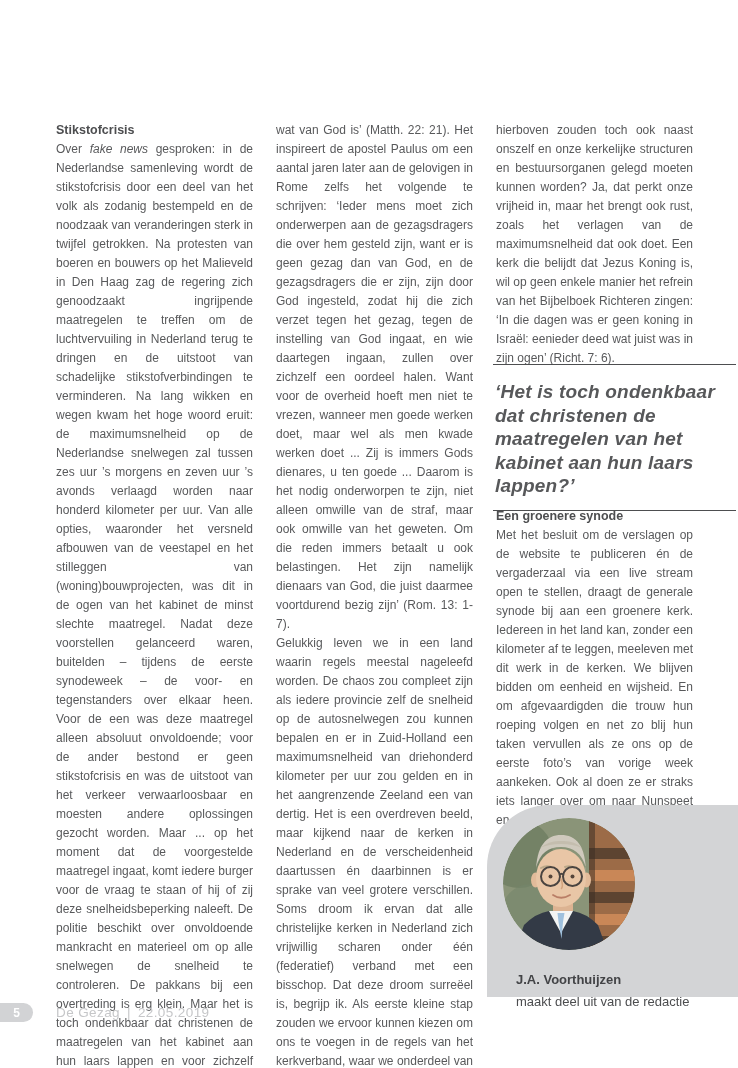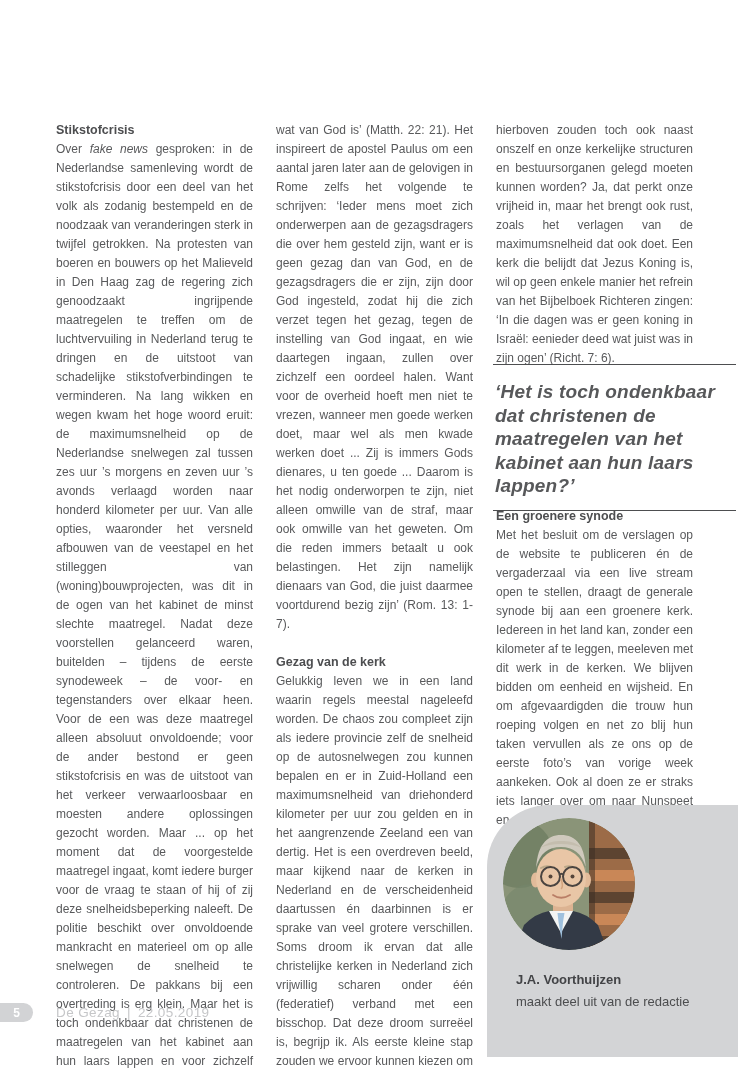--- a/index.html
+++ b/index.html
@@ -44,21 +44,21 @@
   }
   .quote-text{
     margin:0;
     font-size:19px;line-height:23.5px;
     font-weight:bold;font-style:italic;
     letter-spacing:0.2px;
     color:var(--quote-text);
   }
   .col-synode{top:492px;margin-top:15px;}
   .author-card{
-    position:absolute;left:487px;top:805px;width:251px;height:252px;
+    position:absolute;left:487px;top:805px;width:251px;height:192px;
     background:var(--card-bg);
     border-top-left-radius:62px;
   }
   .portrait{
     position:absolute;left:16px;top:13px;width:132px;height:132px;
     border-radius:50%;display:block;
   }
   .author-name{
     position:absolute;left:29px;top:167px;
     font-size:13px;font-weight:bold;color:#424346;
@@ -88,21 +88,20 @@
 <div class="page">
 
   <section class="col col-1">
     <h3 class="sec-heading">Stikstofcrisis</h3>
     <p><span>Over </span><em>fake news</em><span> gesproken: in de Nederlandse samenleving wordt de stikstofcrisis door een deel van het volk als zodanig bestempeld en de noodzaak van veranderingen sterk in twijfel getrokken. Na protesten van boeren en bouwers op het Malieveld in Den Haag zag de regering zich genoodzaakt ingrijpende maatregelen te treffen om de luchtvervuiling in Nederland terug te dringen en de uitstoot van schadelijke stikstofverbindingen te verminderen. Na lang wikken en wegen kwam het hoge woord eruit: de maximumsnelheid op de Nederlandse snelwegen zal tussen zes uur ’s morgens en zeven uur ’s avonds verlaagd worden naar honderd kilometer per uur. Van alle opties, waaronder het versneld afbouwen van de veestapel en het stilleggen van (woning)bouwprojecten, was dit in de ogen van het kabinet de minst slechte maatregel. Nadat deze voorstellen gelanceerd waren, buitelden – tijdens de eerste synodeweek – de voor- en tegenstanders over elkaar heen. Voor de een was deze maatregel alleen absoluut onvoldoende; voor de ander bestond er geen stikstofcrisis en was de uitstoot van het verkeer verwaarloosbaar en moesten andere oplossingen gezocht worden. Maar ... op het moment dat de voorgestelde maatregel ingaat, komt iedere burger voor de vraag te staan of hij of zij deze snelheidsbeperking naleeft. De politie beschikt over onvoldoende mankracht en materieel om op alle snelwegen de snelheid te controleren. De pakkans bij een overtreding is erg klein. Maar het is toch ondenkbaar dat christenen de maatregelen van het kabinet aan hun laars lappen en voor zichzelf zullen bepalen wat hun persoonlijke maximumsnelheid is?</span></p>
 
   </section>
 
   <section class="col col-2">
     <p>wat van God is’ (Matth. 22: 21). Het inspireert de apostel Paulus om een aantal jaren later aan de gelovigen in Rome zelfs het volgende te schrijven: ‘Ieder mens moet zich onderwerpen aan de gezagsdragers die over hem gesteld zijn, want er is geen gezag dan van God, en de gezagsdragers die er zijn, zijn door God ingesteld, zodat hij die zich verzet tegen het gezag, tegen de instelling van God ingaat, en wie daartegen ingaan, zullen over zichzelf een oordeel halen. Want voor de overheid hoeft men niet te vrezen, wanneer men goede werken doet, maar wel als men kwade werken doet ... Zij is immers Gods dienares, u ten goede ... Daarom is het nodig onderworpen te zijn, niet alleen omwille van de straf, maar ook omwille van het geweten. Om die reden immers betaalt u ook belastingen. Het zijn namelijk dienaars van God, die juist daarmee voortdurend bezig zijn’ (Rom. 13: 1-7).</p>
-    <h3 class="sec-heading spaced">Gezag van de kerk</h3>
     <p>Gelukkig leven we in een land waarin regels meestal nageleefd worden. De chaos zou compleet zijn als iedere provincie zelf de snelheid op de autosnelwegen zou kunnen bepalen en er in Zuid-Holland een maximumsnelheid van driehonderd kilometer per uur zou gelden en in het aangrenzende Zeeland een van dertig. Het is een overdreven beeld, maar kijkend naar de kerken in Nederland en de verscheidenheid daartussen én daarbinnen is er sprake van veel grotere verschillen. Soms droom ik ervan dat alle christelijke kerken in Nederland zich vrijwillig scharen onder één (federatief) verband met een bisschop. Dat deze droom surreëel is, begrijp ik. Als eerste kleine stap zouden we ervoor kunnen kiezen om ons te voegen in de regels van het kerkverband, waar we onderdeel van uitmaken. De vergelijking van een generale synode van een (klein) kerkverband met de overheid van een natie gaat op veel manieren mank. De kerk bedrijft geen politiek! Maar de woorden van Paulus</p>
   </section>
 
   <section class="col col-3">
     <p>hierboven zouden toch ook naast onszelf en onze kerkelijke structuren en bestuursorganen gelegd moeten kunnen worden? Ja, dat perkt onze vrijheid in, maar het brengt ook rust, zoals het verlagen van de maximumsnelheid dat ook doet. Een kerk die belijdt dat Jezus Koning is, wil op geen enkele manier het refrein van het Bijbelboek Richteren zingen: ‘In die dagen was er geen koning in Israël: eenieder deed wat juist was in zijn ogen’ (Richt. 7: 6).</p>
   </section>
 
   <aside class="quote-block">
     <p class="quote-text">‘Het is toch ondenkbaar dat christenen de maatregelen van het kabinet aan hun laars lappen?’</p>
   </aside>

